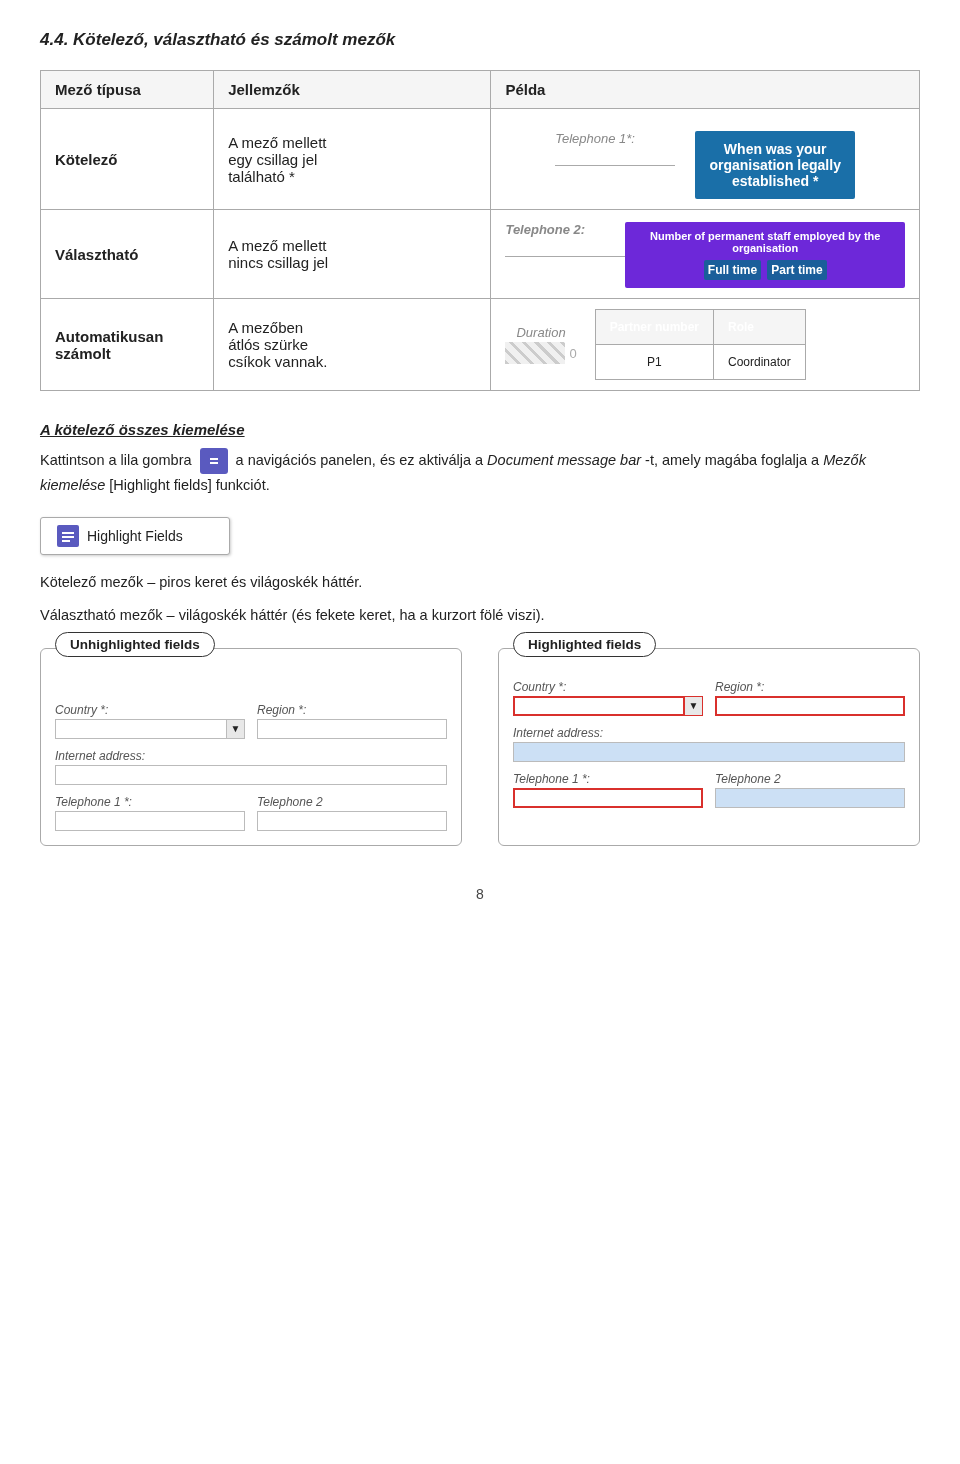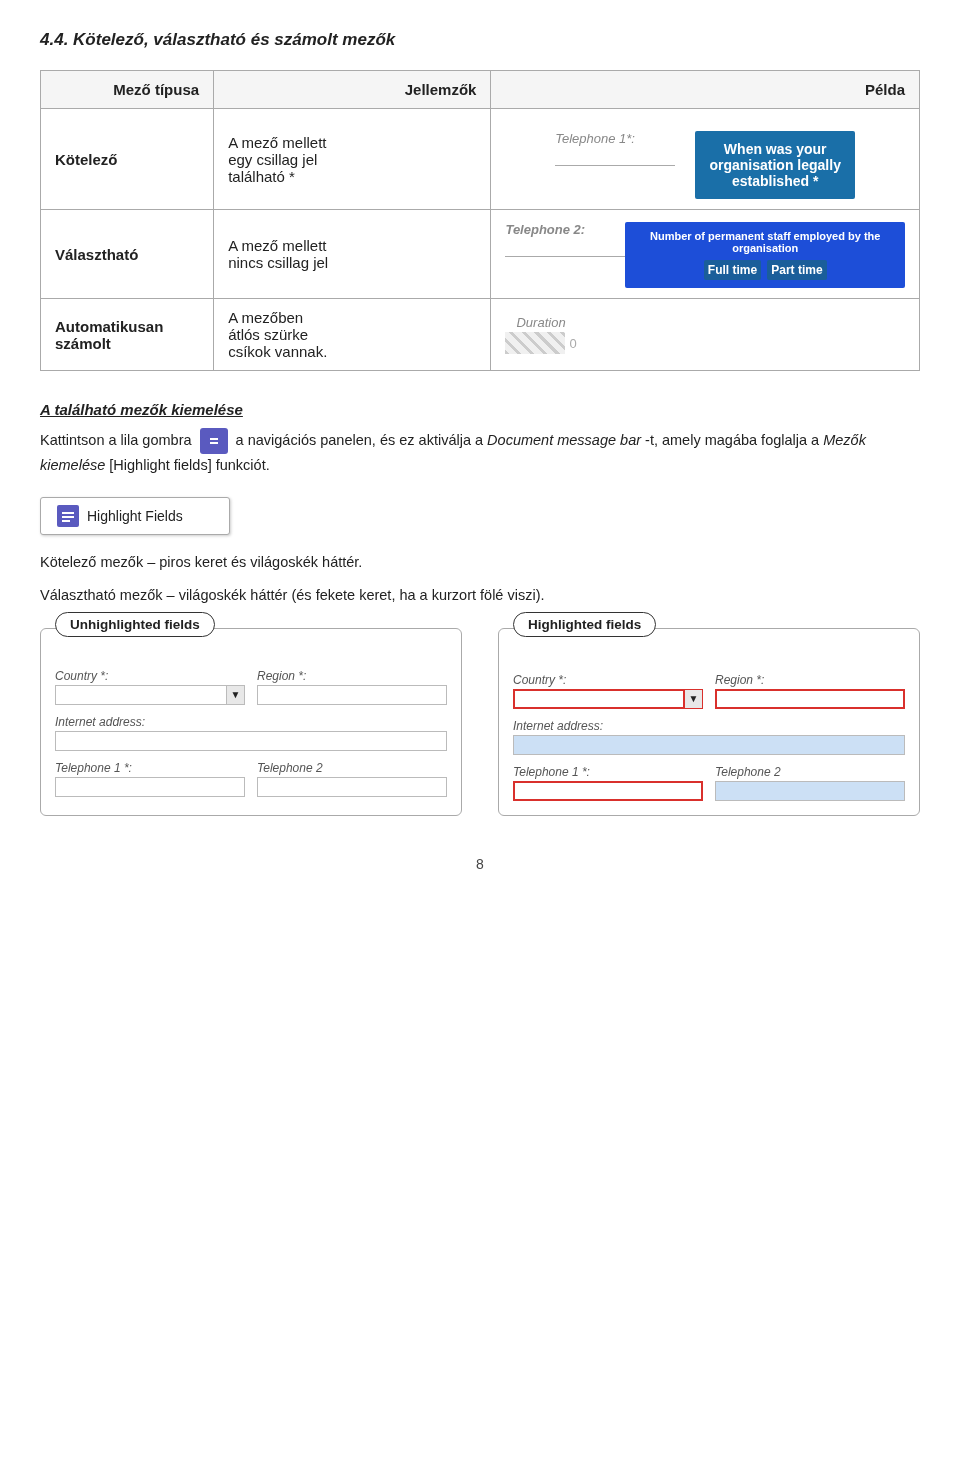--- a/index.html
+++ b/index.html
@@ -24,21 +24,21 @@
       margin-bottom: 30px;
     }
     table.main-table td, table.main-table th {
       border: 1px solid #aaa;
       padding: 10px 14px;
       vertical-align: middle;
     }
     table.main-table th {
       background: #f5f5f5;
       font-weight: bold;
-      text-align: right;
+      text-align: left;
     }
     .cell-left {
       width: 130px;
       font-weight: bold;
       vertical-align: middle;
     }
     .cell-mid {
       width: 220px;
       vertical-align: middle;
     }
@@ -82,21 +82,21 @@
         #f0f0f0 3px,
         #f0f0f0 9px
       );
       display: inline-block;
       width: 60px;
       height: 22px;
       vertical-align: middle;
     }
     
     .blue-options-box {
-      background: #1d4ed8;
+      background: #6d28d9;
       color: #fff;
       padding: 8px 10px;
       font-size: 12px;
       min-width: 160px;
       border-radius: 2px;
       text-align: center;
     }
     .blue-options-row {
       display: flex;
       gap: 6px;
@@ -358,27 +358,41 @@
       </td>
       <td class="cell-right">
         <div style="display:flex;align-items:center;gap:18px;">
           <div>
             <div class="field-label">Duration</div>
             <div style="display:flex;align-items:center;gap:4px;">
               <div class="hatch-box"></div>
               <span style="font-size:13px;color:#aaa;">0</span>
             </div>
           </div>
+          <table class="partner-table">
+            <thead>
+              <tr>
+                <th>Partner number</th>
+                <th>Role</th>
+              </tr>
+            </thead>
+            <tbody>
+              <tr>
+                <td>P1</td>
+                <td>Coordinator</td>
+              </tr>
+            </tbody>
+          </table>
         </div>
       </td>
     </tr>
   </tbody>
 </table>
 
-<div class="section-title">A található mezők kiemelése</div>
+<div class="section-title">A kötelező összes kiemelése</div>
 
 <p class="body-text">
   <span>Kattintson a lila gombra</span>
   <span class="inline-icon">
     <svg width="16" height="16" viewBox="0 0 16 16">
       <rect x="2" y="2" width="12" height="12" rx="2" fill="#5a5abf"></rect>
       <rect x="4" y="5" width="8" height="2" fill="#fff"></rect>
       <rect x="4" y="9" width="8" height="2" fill="#fff"></rect>
     </svg>
   </span>
@@ -402,21 +416,21 @@
       <span>Highlight Fields</span>
     </div>
   </div>
 </div>
 
 <p class="body-text">Kötelező mezők – piros keret és világoskék háttér.</p>
 <p class="body-text">Választható mezők – világoskék háttér (és fekete keret, ha a kurzort fölé viszi).</p>
 
 <div class="fields-examples">
 
-  <div class="field-example-box" style="position:relative;padding-top:22px;">
+  <div class="field-example-box" style="position:relative;padding-top:36px;">
     <div class="field-example-title">Unhighlighted fields</div>
     <div class="field-row" style="margin-top:18px;">
       <div class="field-item">
         <div class="field-item-label">Country *:</div>
         <div class="field-input-with-btn">
           <div class="field-input optional-normal"></div>
           <div class="field-dropdown-btn">▼</div>
         </div>
       </div>
       <div class="field-item">
@@ -435,21 +449,21 @@
         <div class="field-item-label">Telephone 1 *:</div>
         <div class="field-input optional-normal"></div>
       </div>
       <div class="field-item">
         <div class="field-item-label">Telephone 2</div>
         <div class="field-input optional-normal"></div>
       </div>
     </div>
   </div>
 
-  <div class="field-example-box" style="position:relative;padding-top:26px;">
+  <div class="field-example-box" style="position:relative;padding-top:13px;">
     <div class="field-example-title">Highlighted fields</div>
     <div class="field-row" style="margin-top:18px;">
       <div class="field-item">
         <div class="field-item-label">Country *:</div>
         <div class="field-input-with-btn">
           <div class="field-input required-highlight"></div>
           <div class="field-dropdown-btn" style="border-color:#d9302c;">▼</div>
         </div>
       </div>
       <div class="field-item">

